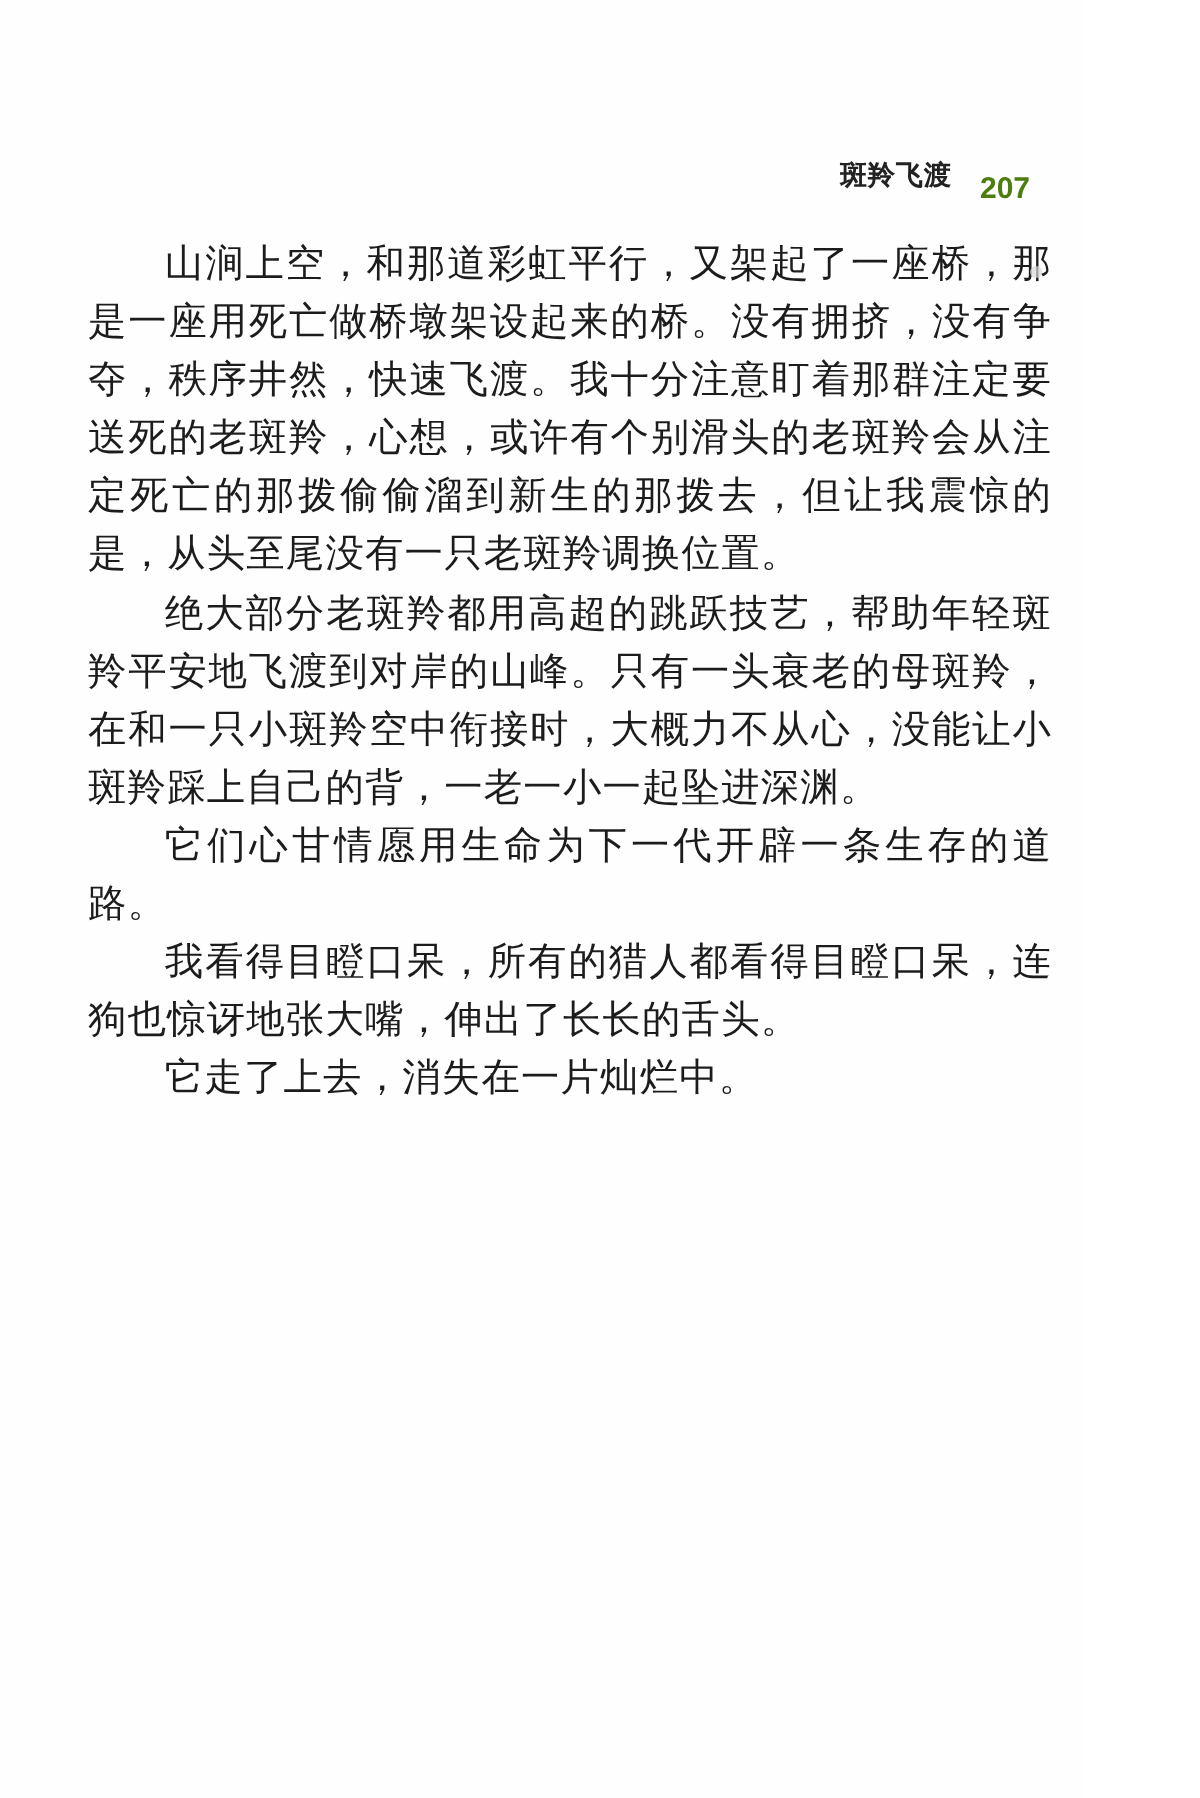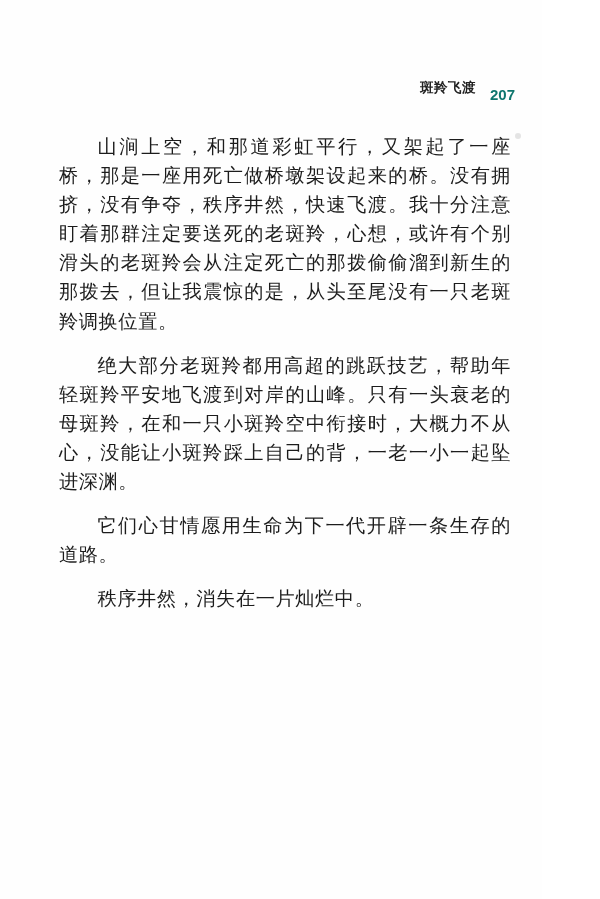--- a/index.html
+++ b/index.html
@@ -35,36 +35,36 @@
       font-family: "DejaVu Serif", serif;
       font-size: 13.5px;
       font-weight: bold;
       letter-spacing: 0.5px;
       color: #222;
     }
     .page-number {
       font-family: "Liberation Sans", "DejaVu Sans", sans-serif;
       font-size: 15px;
       font-weight: bold;
-      color: #0f766e;
+      color: #4d7c0f;
       margin-top: 12px;
     }
     .body-text {
       position: absolute;
       left: 44px;
       top: 117px;
       width: 482px;
       font-size: 19.2px;
       line-height: 29.1px;
       text-align: justify;
       letter-spacing: 0.6px;
       color: #1c1c1c;
     }
     .para {
-      margin: 15px;
+      margin: 0;
       text-indent: 2em;
     }
     .speck {
       position: absolute;
       width: 6px; height: 6px;
       border-radius: 50%;
       background: #d8d8d8;
       opacity: 0.7;
     }
   </style>
@@ -75,18 +75,19 @@
 
   <div class="running-header">
     <span class="header-title">斑羚飞渡</span>
     <span class="page-number">207</span>
   </div>
 
   <div class="body-text">
     <p class="para">山涧上空，和那道彩虹平行，又架起了一座桥，那是一座用死亡做桥墩架设起来的桥。没有拥挤，没有争夺，秩序井然，快速飞渡。我十分注意盯着那群注定要送死的老斑羚，心想，或许有个别滑头的老斑羚会从注定死亡的那拨偷偷溜到新生的那拨去，但让我震惊的是，从头至尾没有一只老斑羚调换位置。</p>
     <p class="para">绝大部分老斑羚都用高超的跳跃技艺，帮助年轻斑羚平安地飞渡到对岸的山峰。只有一头衰老的母斑羚，在和一只小斑羚空中衔接时，大概力不从心，没能让小斑羚踩上自己的背，一老一小一起坠进深渊。</p>
     <p class="para">它们心甘情愿用生命为下一代开辟一条生存的道路。</p>
-    <p class="para">秩序井然，消失在一片灿烂中。</p>
+    <p class="para">我看得目瞪口呆，所有的猎人都看得目瞪口呆，连狗也惊讶地张大嘴，伸出了长长的舌头。</p>
+    <p class="para">它走了上去，消失在一片灿烂中。</p>
   </div>
 
   <div class="speck" style="left:515px;top:133px;"></div>
 
 </div>
 
 </body></html>

